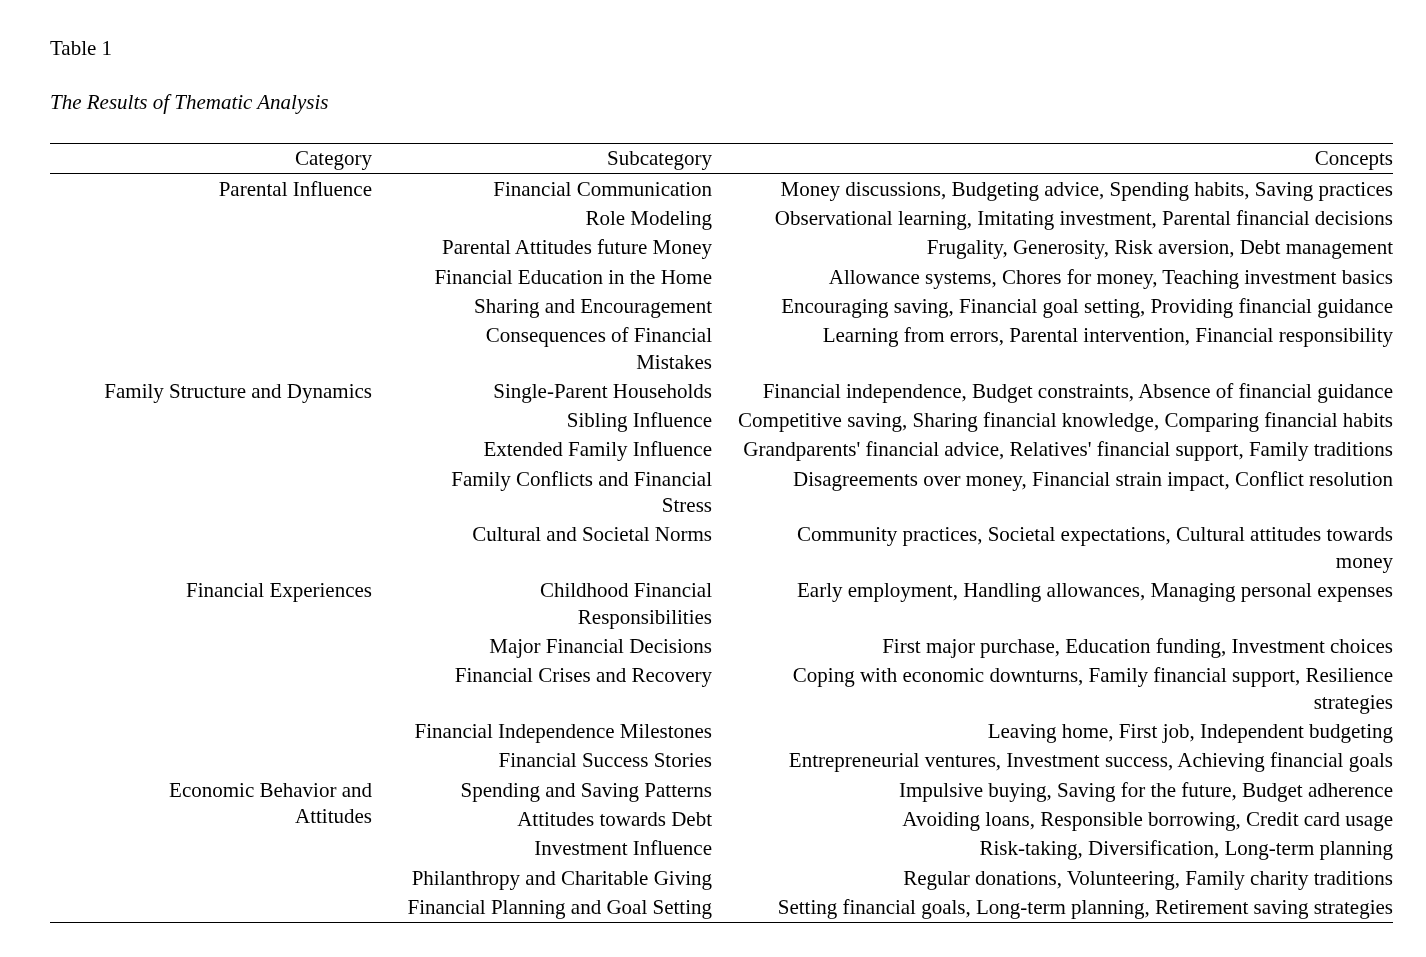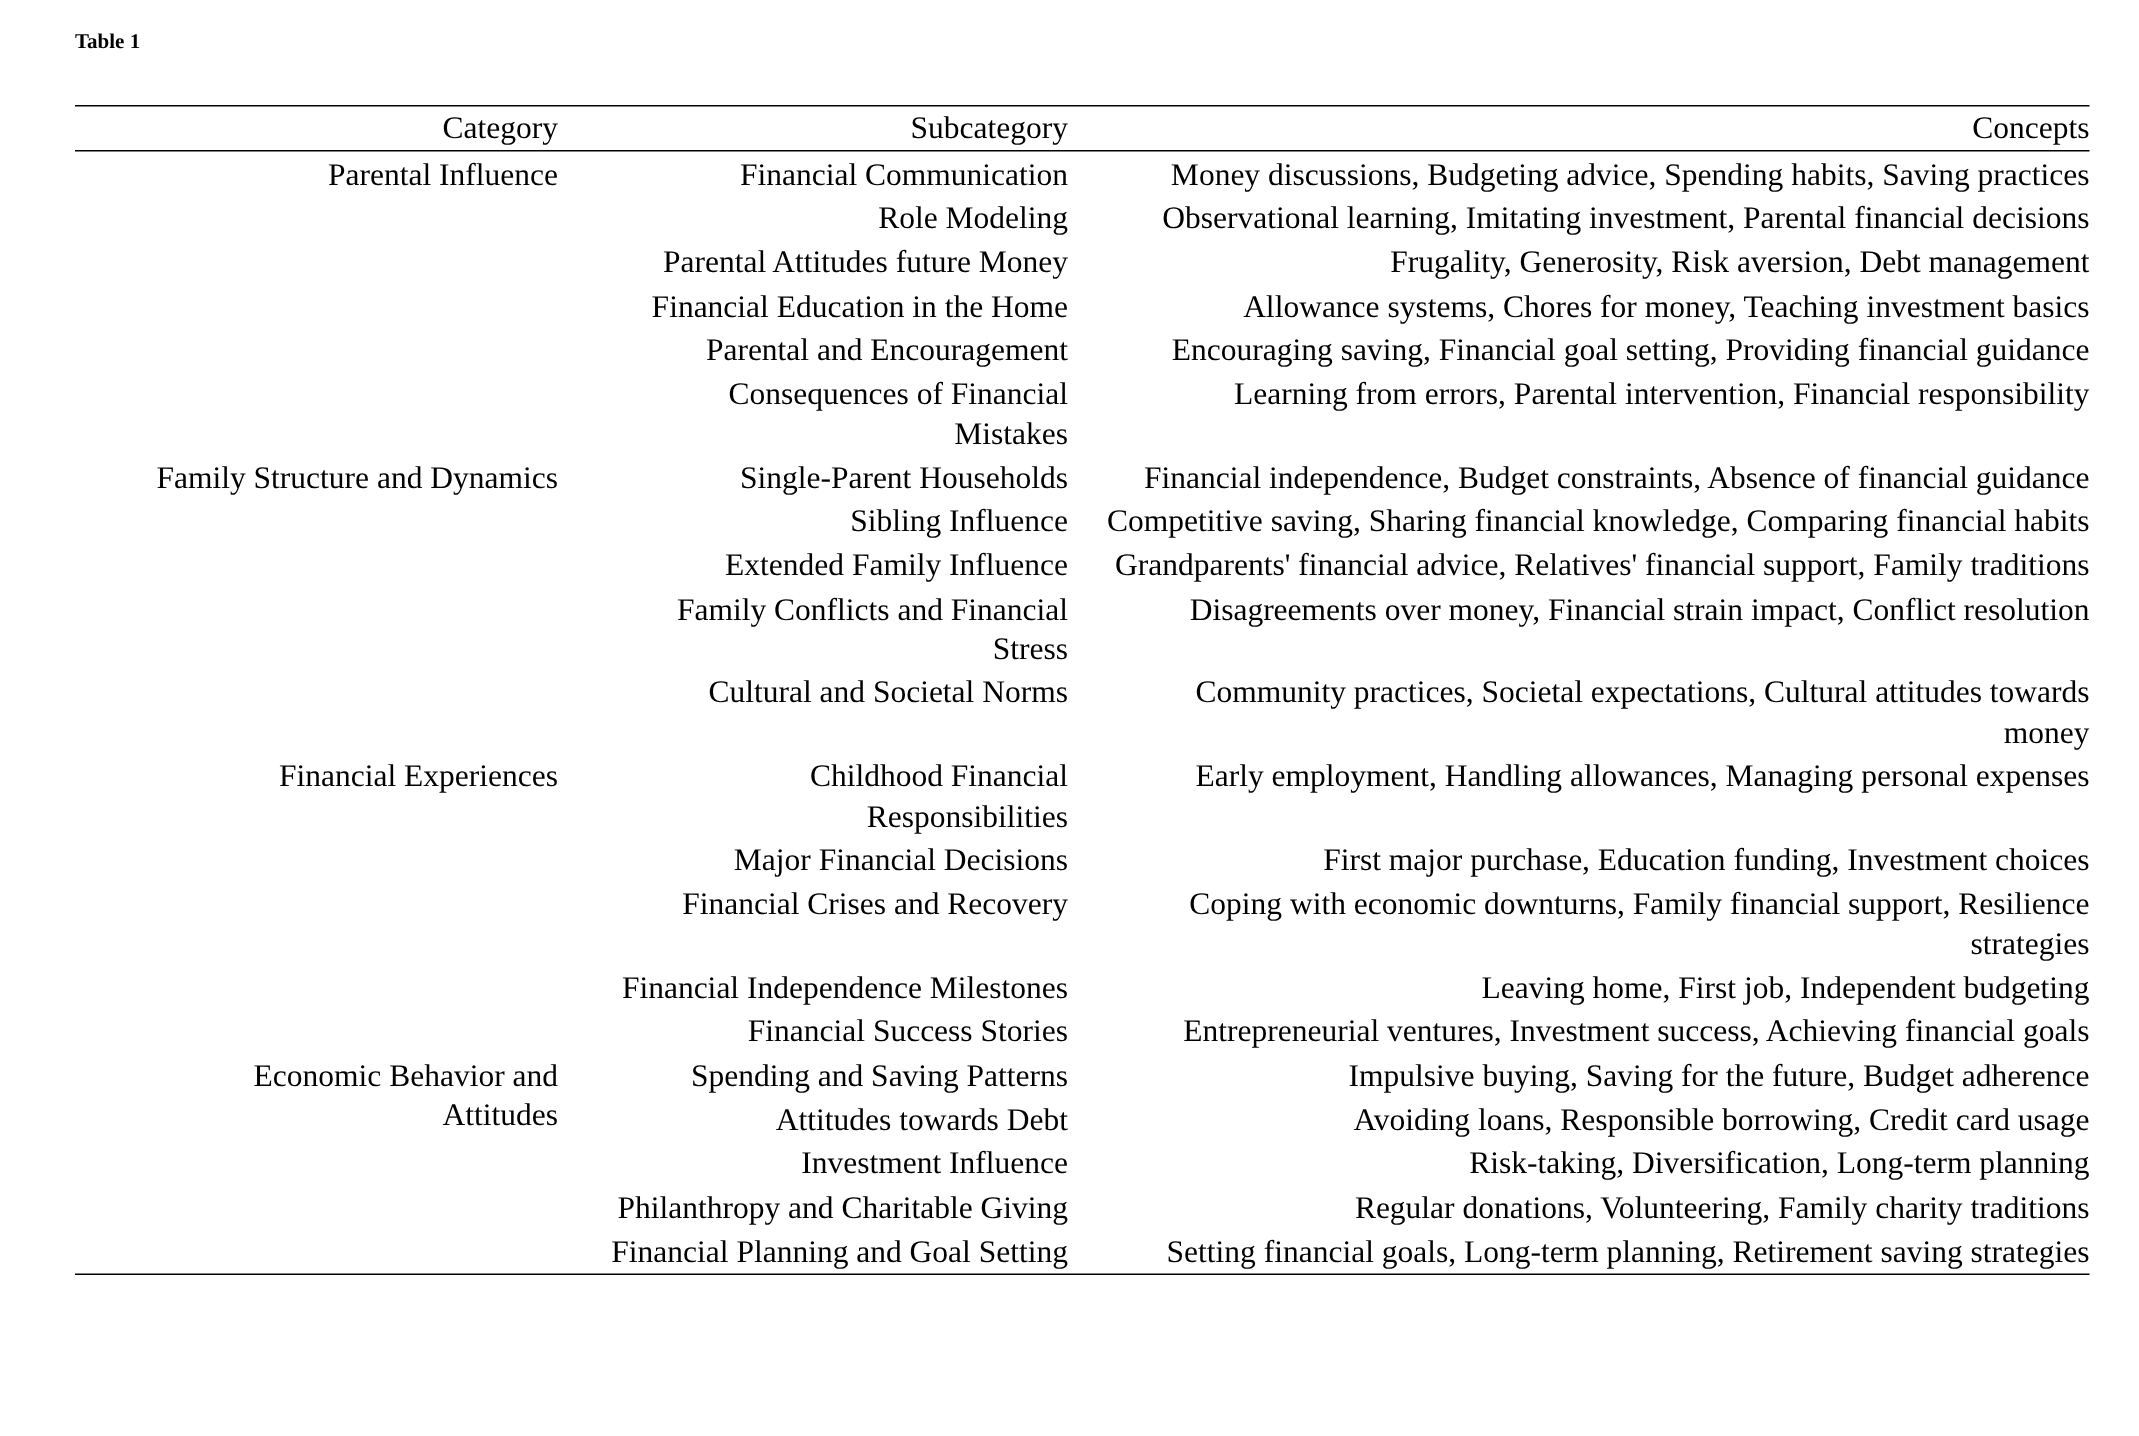--- a/index.html
+++ b/index.html
@@ -14,23 +14,24 @@
     font-family: "Liberation Serif", "DejaVu Serif", serif;
     color: #000000;
   }
   .page {
     position: absolute;
     left: 50px;
     top: 14px;
     width: 1343px;
   }
   .table-label {
-    font-size: 14px;
+    font-size: 21px;
     line-height: 30px;
-    font-weight: bold;
+    font-weight: normal;
+    margin-top: 19px;
   }
   .table-caption {
     margin-top: 24px;
     font-size: 21px;
     line-height: 30px;
     font-style: italic;
   }
   table.apa-table {
     margin-top: 26px;
     width: 1343px;
@@ -58,20 +59,21 @@
   .apa-table th.cat, .apa-table td.cat {
     padding-left: 14px;
   }
 </style>
 </head>
 <body>
 
 <div class="page">
 
   <div class="table-label">Table 1</div>
+  <div class="table-caption">The Results of Thematic Analysis</div>
 
   <table class="apa-table">
     <colgroup>
         <col class="c1">
         <col class="c2">
         <col class="c3">
       </colgroup>
     <thead>
       <tr>
         <th class="cat">Category</th>
@@ -92,21 +94,21 @@
       </tr>
       <tr>
         <td>Parental Attitudes future Money</td>
         <td>Frugality, Generosity, Risk aversion, Debt management</td>
       </tr>
       <tr>
         <td>Financial Education in the Home</td>
         <td>Allowance systems, Chores for money, Teaching investment basics</td>
       </tr>
       <tr>
-        <td>Parental and Encouragement</td>
+        <td>Sharing and Encouragement</td>
         <td>Encouraging saving, Financial goal setting, Providing financial guidance</td>
       </tr>
       <tr>
         <td>Consequences of Financial
 Mistakes</td>
         <td>Learning from errors, Parental intervention, Financial responsibility</td>
       </tr>
 
       <tr>
         <td class="cat" rowspan="5">Family Structure and Dynamics</td>

